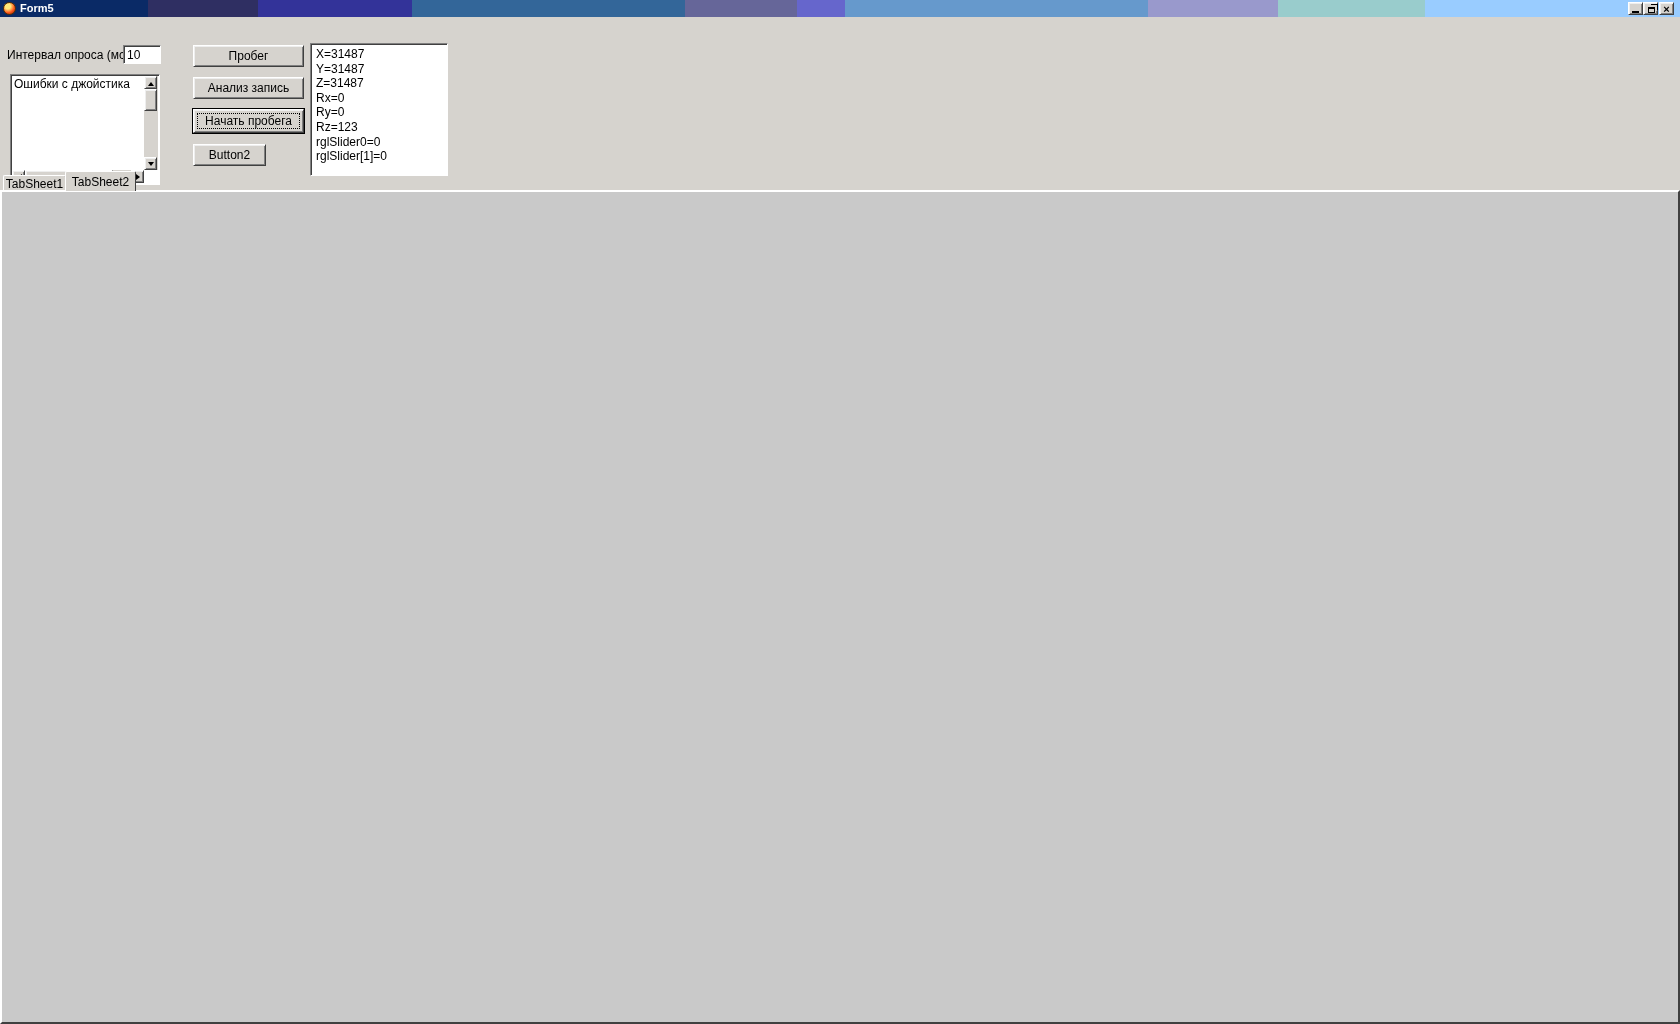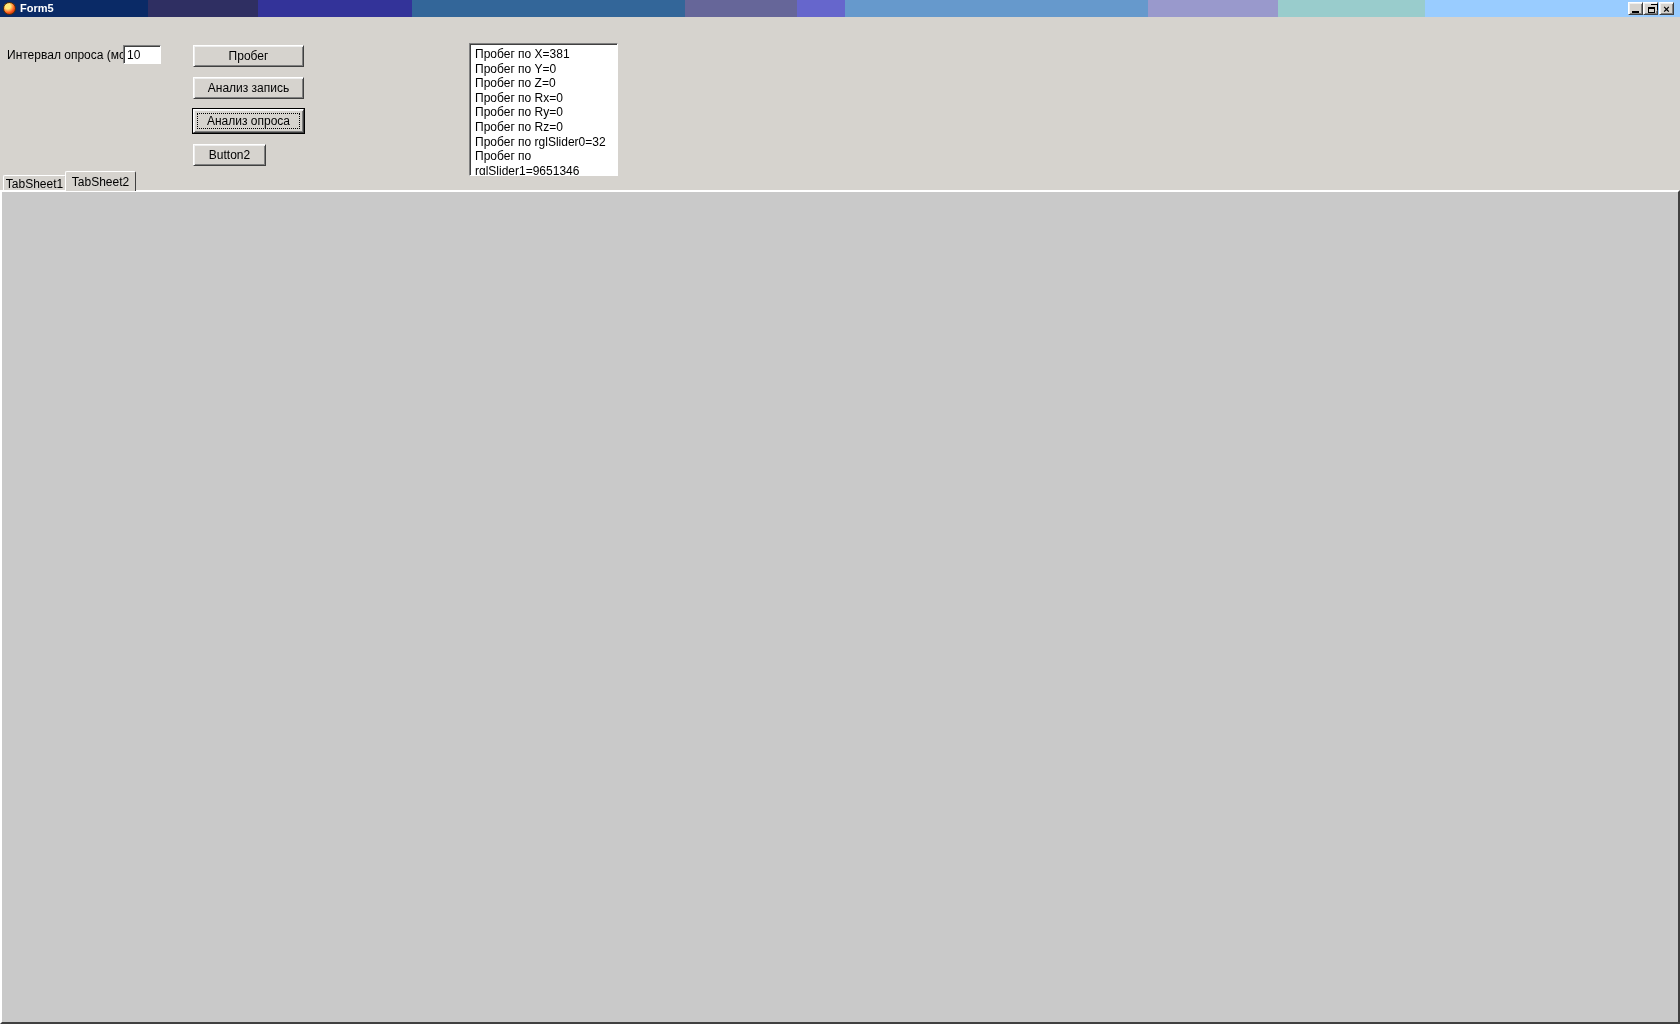--- a/index.html
+++ b/index.html
@@ -110,38 +110,61 @@
     </div>
   <div class="abs winbtn" id="btn-close">
       <span>×</span>
     </div>
 </div>
 
 <div class="abs" id="form-strip">
   <div class="abs uilabel" id="interval-label">Интервал опроса (мс)</div>
   <input class="abs sunken" id="interval-edit" value="10" style="">
 
+  <div class="abs sunken" id="memo">
+    <div class="abs uilabel" id="memo-text">Ошибки с джойстика</div>
+
+    <div class="sb" style="right:1px; top:1px; width:14px; bottom:14px;">
+      <div class="sb-btn" style="left:0; top:0; width:13px; height:13px;">
+          <i class="tri tri-up"></i>
+        </div>
+      <div class="thumb" style="left:0; top:13px; width:13px; height:22px;"></div>
+      <div class="sb-btn" style="left:0; bottom:0; width:13px; height:13px;">
+          <i class="tri tri-down"></i>
+        </div>
+    </div>
+
+    <div class="sb" style="left:1px; bottom:1px; height:13px; right:15px;">
+      <div class="sb-btn" style="left:0; top:0; width:13px; height:13px;">
+          <i class="tri tri-left"></i>
+        </div>
+      <div class="thumb" style="left:13px; top:0; width:88px; height:13px;"></div>
+      <div class="sb-btn" style="right:0; top:0; width:13px; height:13px;">
+          <i class="tri tri-right"></i>
+        </div>
+    </div>
+  </div>
 
   <div class="abs btn" id="button-smena">Пробег</div>
   <div class="abs btn" id="button-record">Анализ запись</div>
   <div class="abs btn" id="button-analyze">
-    <span>Анализ опроса</span>
+    <span>Начать пробега</span>
     <span class="focusrect"></span>
   </div>
   <div class="abs btn" id="button-button2">Button2</div>
 
-  <div class="abs txtpanel" id="panel-probeg">
-      <div>Пробег по X=381</div>
-      <div>Пробег по Y=0</div>
-      <div>Пробег по Z=0</div>
-      <div>Пробег по Rx=0</div>
-      <div>Пробег по Ry=0</div>
-      <div>Пробег по Rz=0</div>
-      <div>Пробег по rglSlider0=32</div>
-      <div>Пробег по rglSlider1=9651346</div>
+  <div class="abs txtpanel" id="panel-xyz">
+      <div>X=31487</div>
+      <div>Y=31487</div>
+      <div>Z=31487</div>
+      <div>Rx=0</div>
+      <div>Ry=0</div>
+      <div>Rz=123</div>
+      <div>rglSlider0=0</div>
+      <div>rglSlider[1]=0</div>
     </div>
 </div>
 
 <div class="abs tab" id="tab-1">TabSheet1</div>
 <div class="abs tab" id="tab-2">TabSheet2</div>
 <div class="abs" id="tabbody"></div>
 
 <div class="abs" id="chart-layer">
   <div class="abs" id="chart-title">TChart</div>
   <div class="abs" id="legend">

